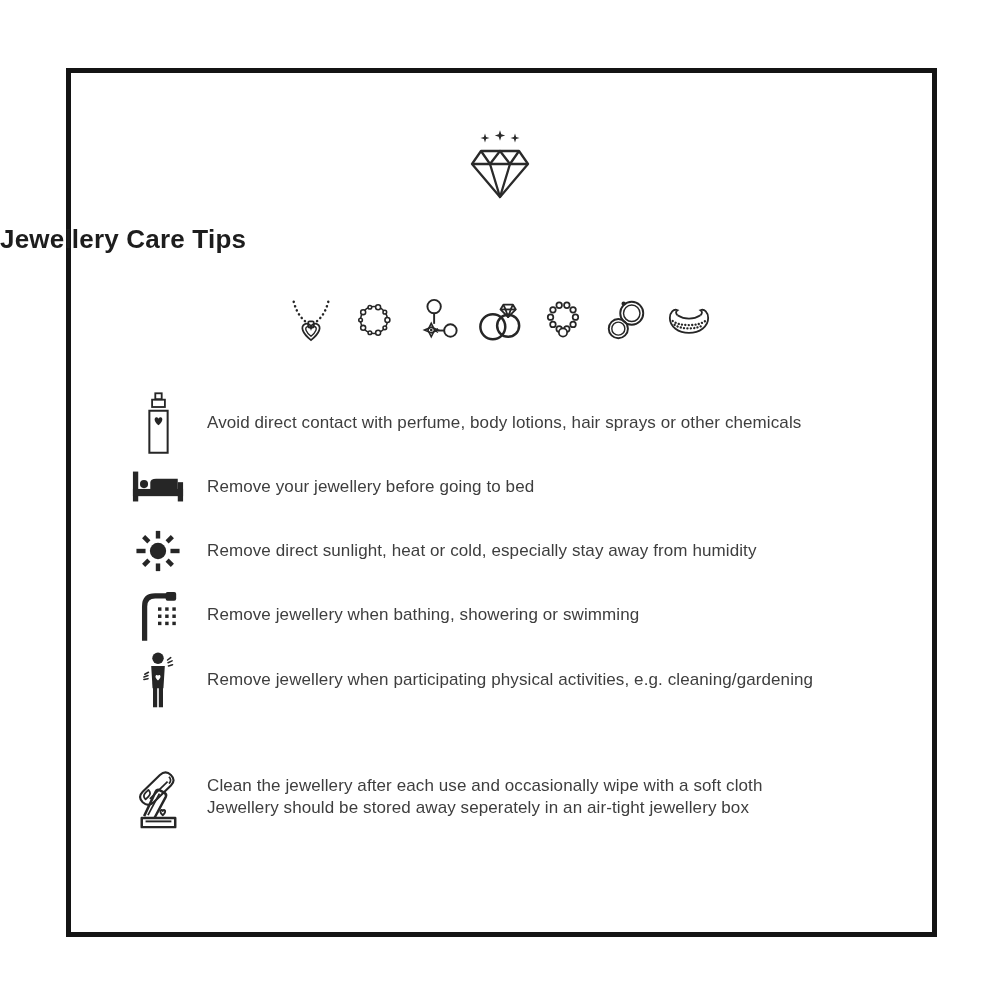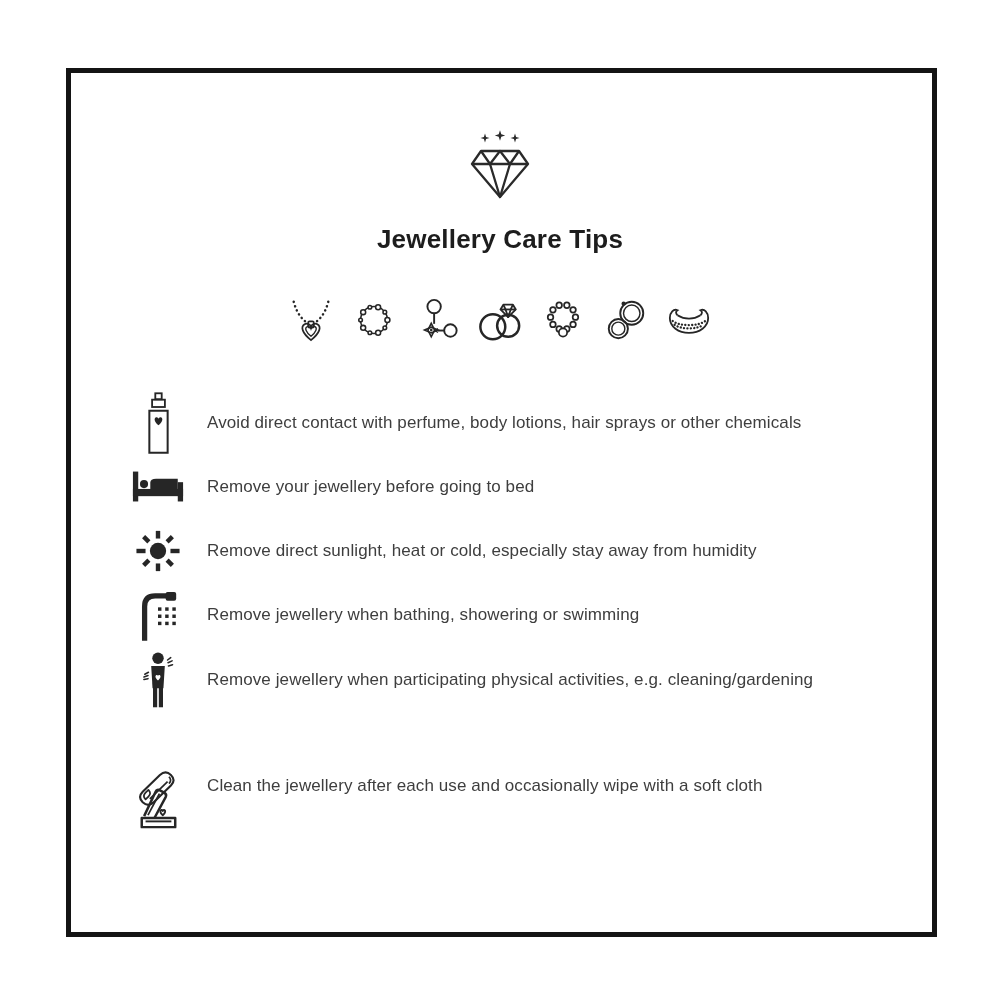--- a/index.html
+++ b/index.html
@@ -8,21 +8,21 @@
     background:var(--background,#fff);
     font-family:"Liberation Sans", sans-serif;
     overflow:hidden;
   }
   .frame {
     position:absolute; left:66px; top:68px; width:871px; height:869px;
     border:5px solid var(--border,#141414); box-sizing:border-box;
   }
   .brand-icon-wrap { position:absolute; left:0; right:0; top:129px; display:flex; justify-content:center; }
   .page-title {
-    position:absolute; left:0; right:0; top:224px; text-align:center;
+    position:absolute; left:0; right:0; top:224px; text-align:left;
     font-size:26px; font-weight:bold; letter-spacing:0.2px; color:var(--ink,#1d1d1d);
   }
   .jewelry-row {
     position:absolute; left:0; right:0; top:297px;
     display:flex; justify-content:center; align-items:center; gap:17px;
     color:var(--icon,#2a2a2a);
   }
   .jewelry-row .jw { width:46px; height:46px; display:flex; align-items:center; justify-content:center; }
   .tip-row { position:absolute; left:128px; height:64px; display:flex; align-items:center; }
   .tip-icon { width:60px; display:flex; justify-content:center; align-items:center; color:var(--icon,#1c1c1c); }
@@ -233,14 +233,15 @@
   <div class="tip-row" style="top:776px">
     <span class="tip-icon">
       <svg width="44" height="46" viewBox="0 0 46 46" fill="none" stroke="currentColor" stroke-linejoin="round">
         <rect x="6" y="33.5" width="35" height="9.5" stroke-width="2.6"></rect>
         <path d="M10 37 H37" stroke-width="2"></path>
         <path d="M8.5 31.5 L20.5 6 Q22 3 25 4.5 L29.5 7 Q32.5 8.6 31 11.6 L19 34" stroke-width="2.6"></path>
         <path d="M12.5 30.5 L24.5 8" stroke-width="1.8"></path>
         <path d="M28 30.5 C24.9 28 25 25.5 26.6 25.1 C27.5 24.9 28 25.8 28 26.1 C28 25.8 28.5 24.9 29.4 25.1 C31 25.5 31.1 28 28 30.5 Z" stroke-width="2"></path>
       </svg>
     </span>
+    <span class="tip-text">Jewellery should be stored away seperately in an air-tight jewellery box</span>
   </div>
 </div>
 
 </body></html>

